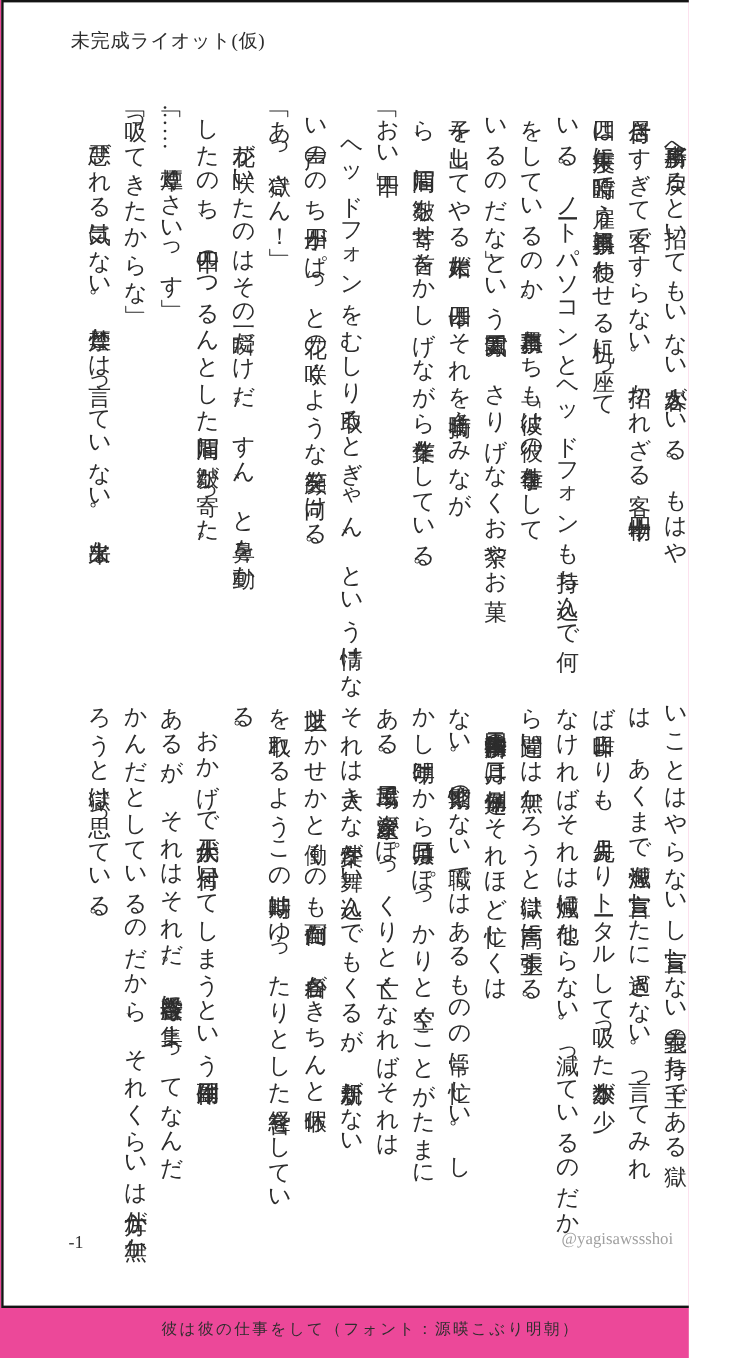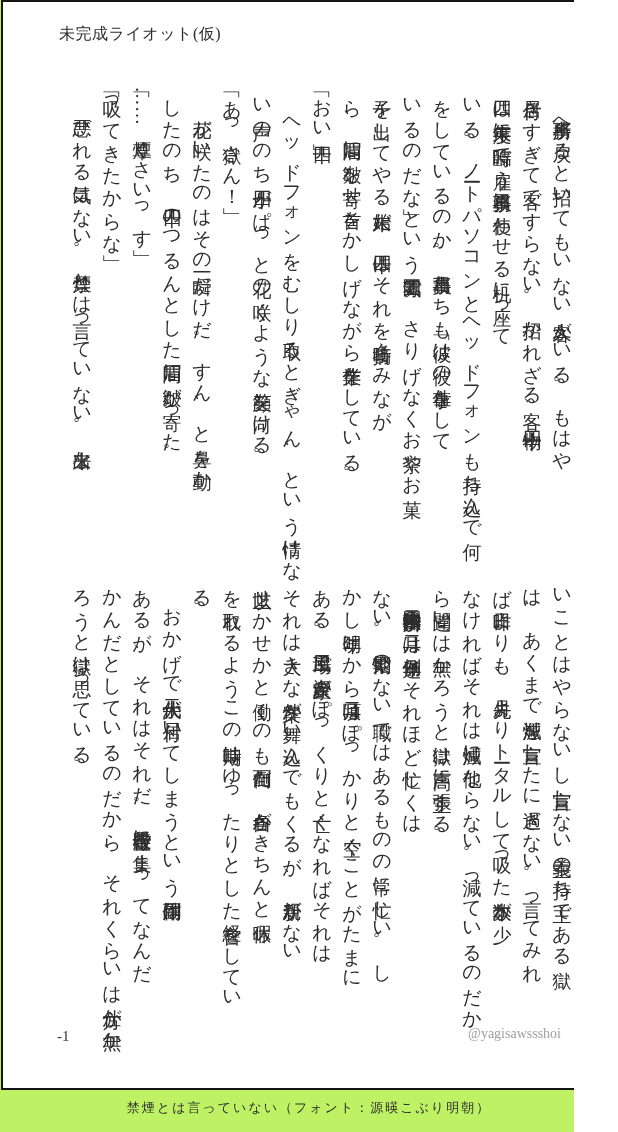--- a/index.html
+++ b/index.html
@@ -5,21 +5,21 @@
   html, body {
     margin: 0;
     padding: 0;
     background: #ffffff;
     font-family: "Liberation Serif", "DejaVu Serif", serif;
   }
   .canvas {
     position: relative;
     width: 574px;
     height: 1132px;
-    background: #bef264;
+    background: #ec4899;
     overflow: hidden;
   }
   .page-frame {
     position: absolute;
     left: 1px;
     top: 0;
     width: 612px;
     height: 1090px;
     box-sizing: border-box;
     border: 2px solid #141414;
@@ -121,15 +121,15 @@
         <div class="tline">かんだとしているのだから、それくらいは仕方が無か</div>
         <div class="tline">ろうと獄は思っている。</div>
       </div>
 
     <div class="page-number">-1</div>
 
     <div class="author-handle">@yagisawssshoi</div>
 
   </div>
 
-  <div class="caption">禁煙とは言っていない（フォント：源暎こぶり明朝）</div>
+  <div class="caption">彼は彼の仕事をして（フォント：源暎こぶり明朝）</div>
 
 </div>
 
 </body></html>

